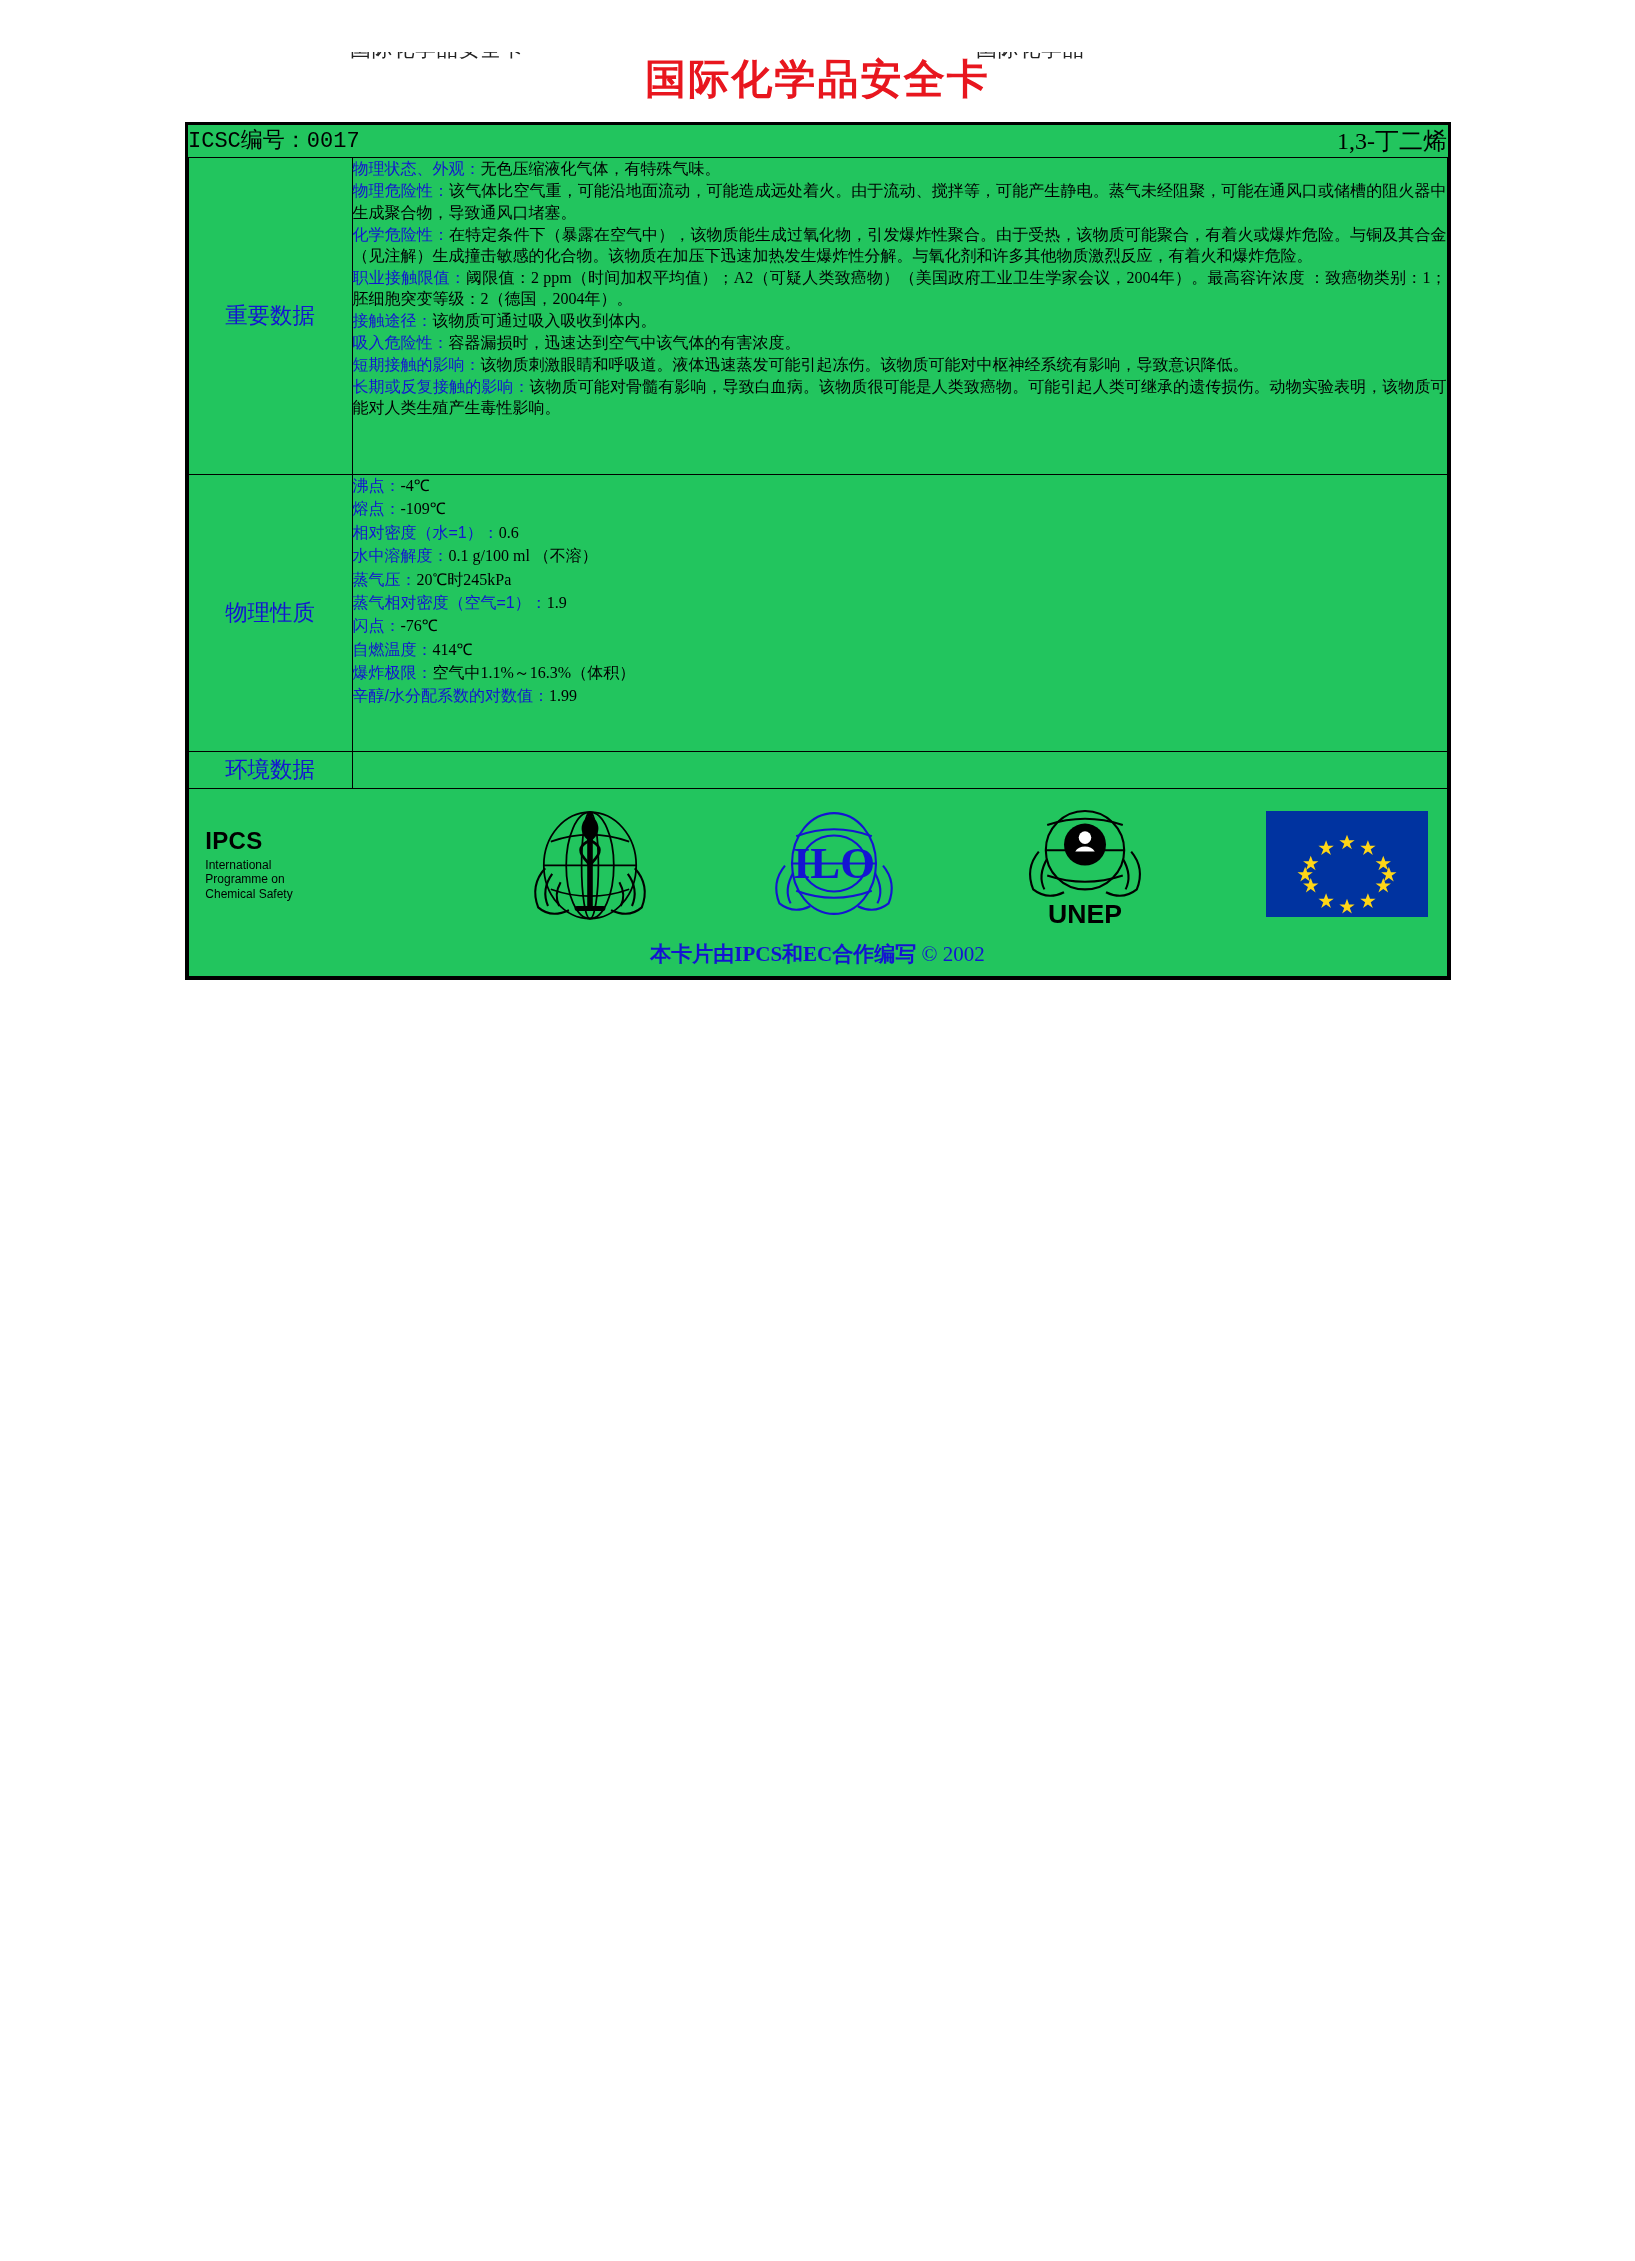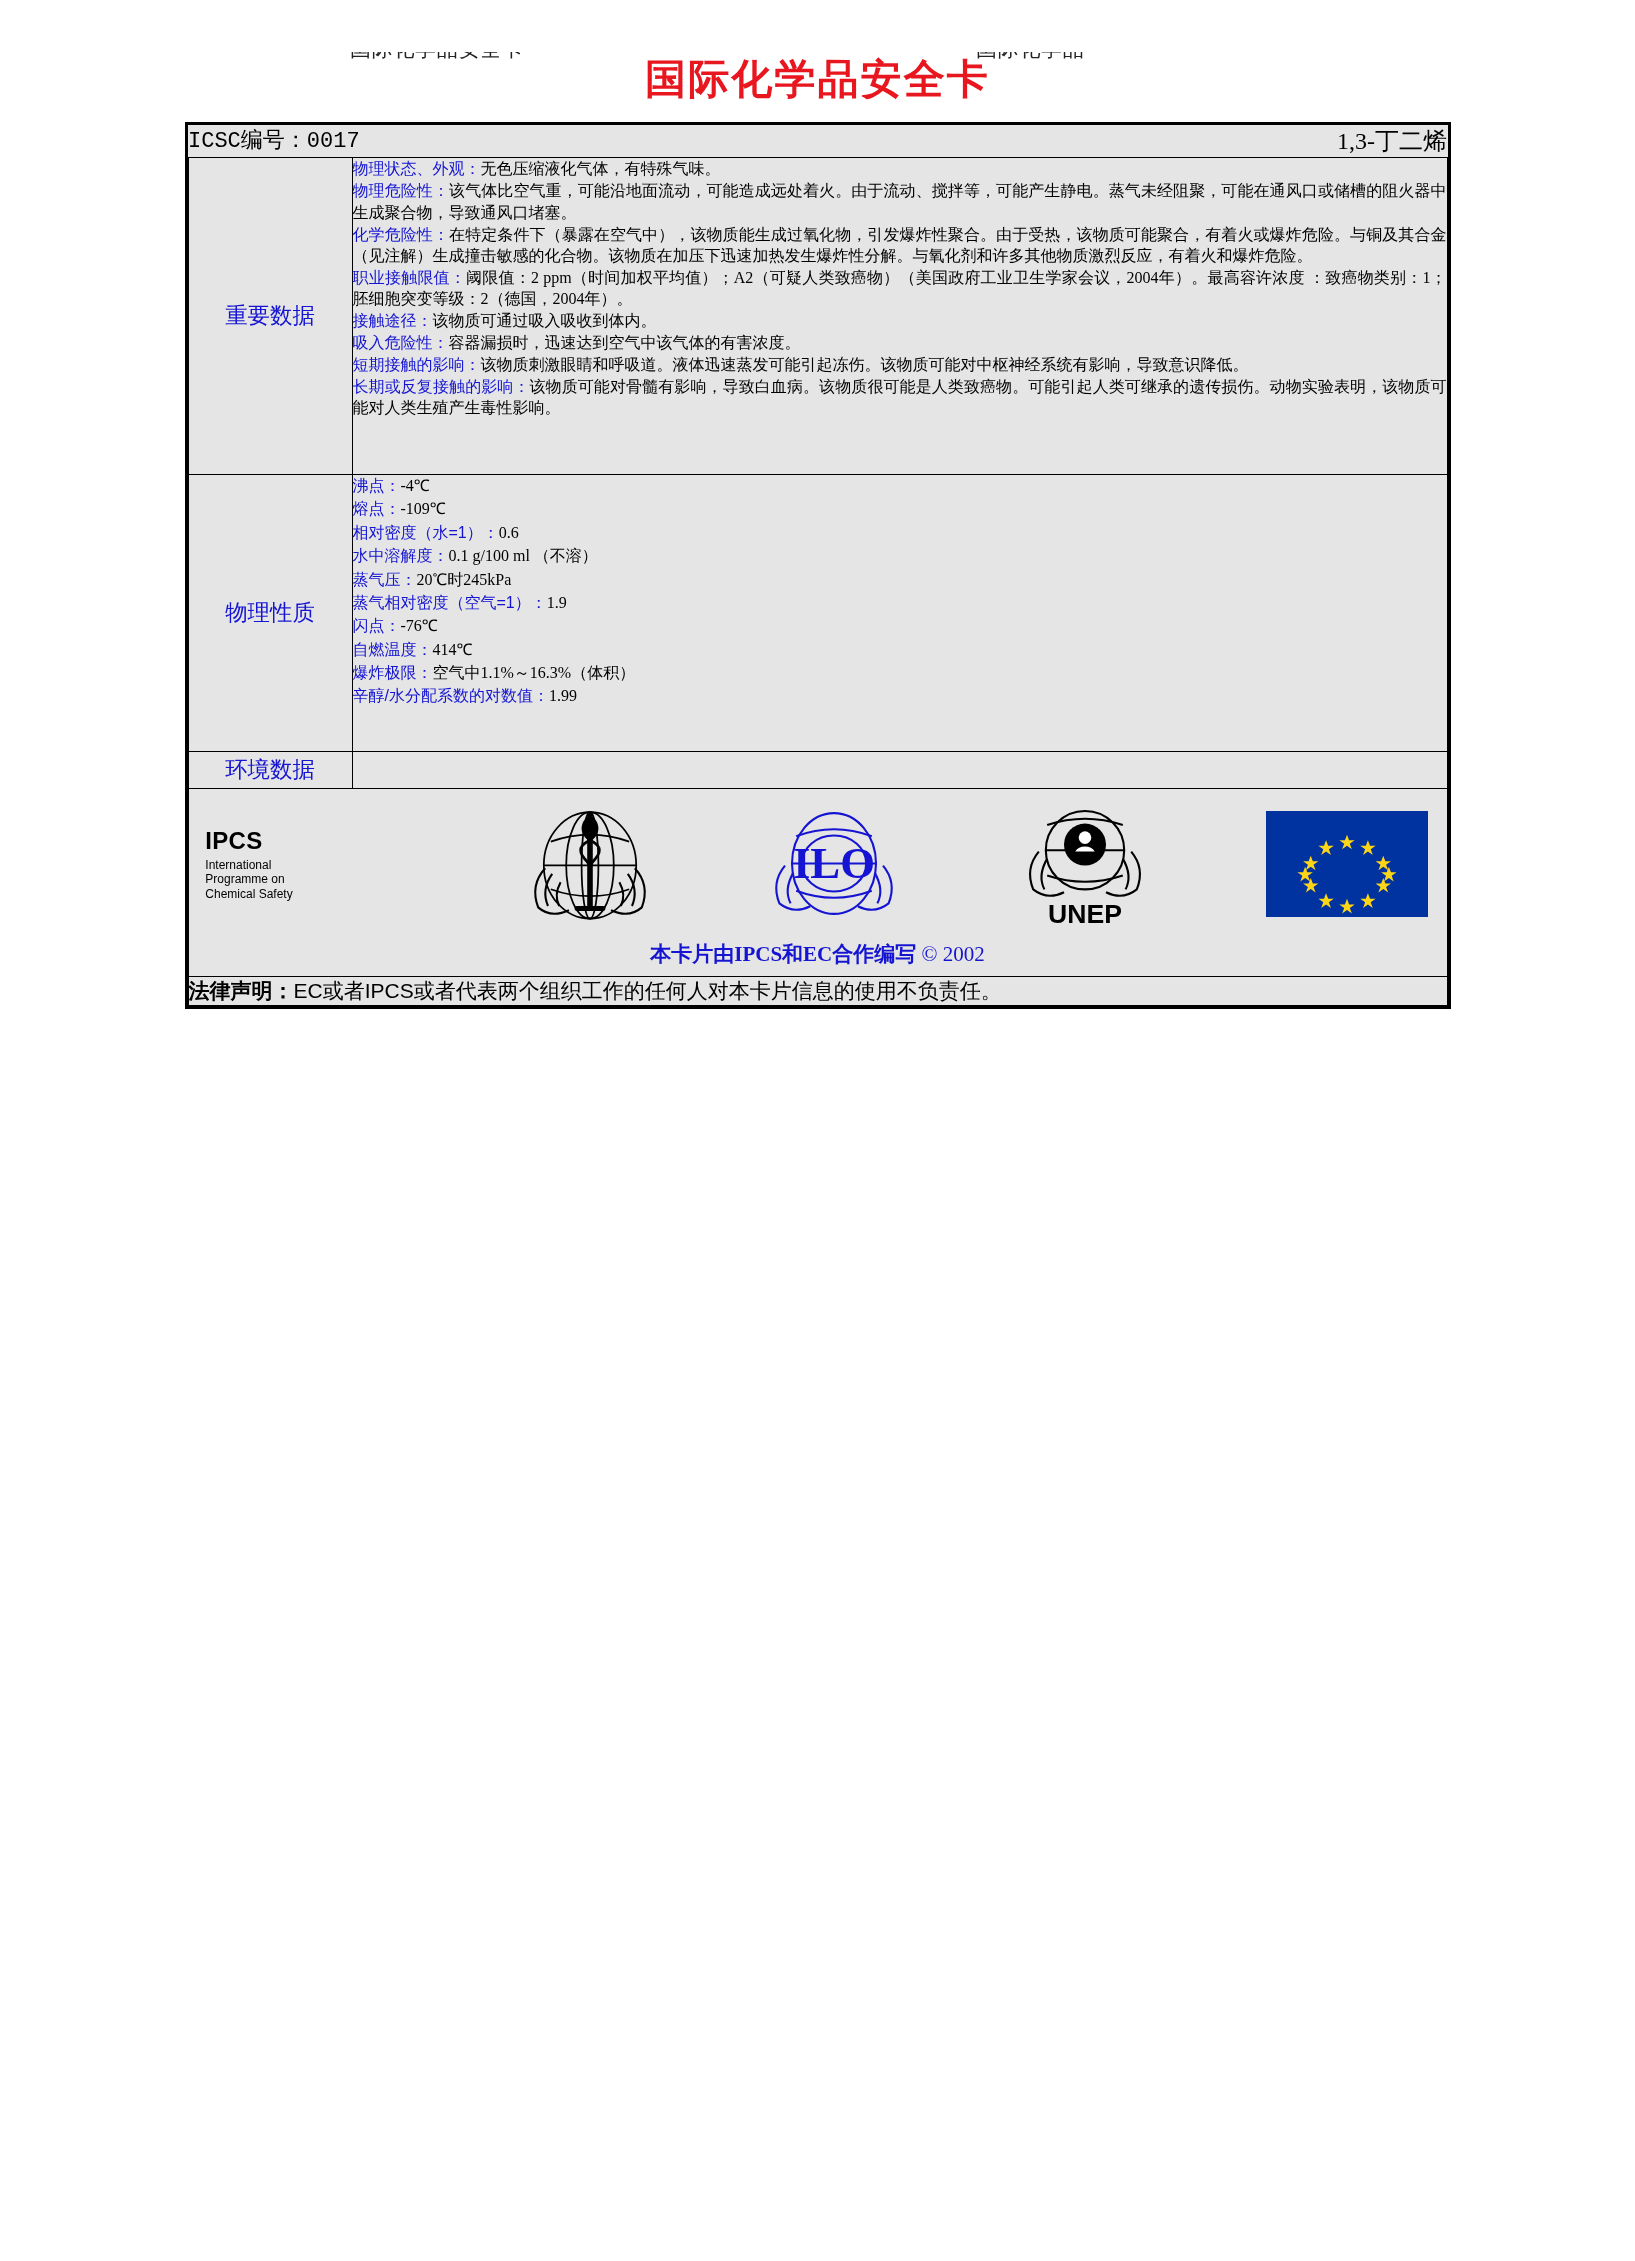--- a/index.html
+++ b/index.html
@@ -27,21 +27,21 @@
     font-size: 41px;
     letter-spacing: 2.1px;
     margin-top: 52px;
     margin-bottom: 15.4px;
   }
   .card {
     margin: 0 auto;
     width: 1266px;
     border: 3.5px solid #000;
     box-sizing: border-box;
-    background: #e5e5e5;
+    background: #22c55e;
   }
   table.main {
     width: 100%;
     border-collapse: collapse;
     table-layout: fixed;
   }
   table.main td {
     border: 1.4px solid #000;
     vertical-align: top;
     padding: 0;
@@ -380,23 +380,18 @@
             </div>
 
           </div>
           <div class="credit">
             <span>本卡片由IPCS和EC合作编写</span>
             <span class="c">© 2002</span>
           </div>
         </td>
       </tr>
 
-      <tr>
-        <td colspan="2" class="legal-cell">
-          <b>法律声明：</b><span>EC或者IPCS或者代表两个组织工作的任何人对本卡片信息的使用不负责任。</span>
-        </td>
-      </tr>
 
     </tbody>
       </table>
   </div>
 </div>
 
 
 </body></html>

